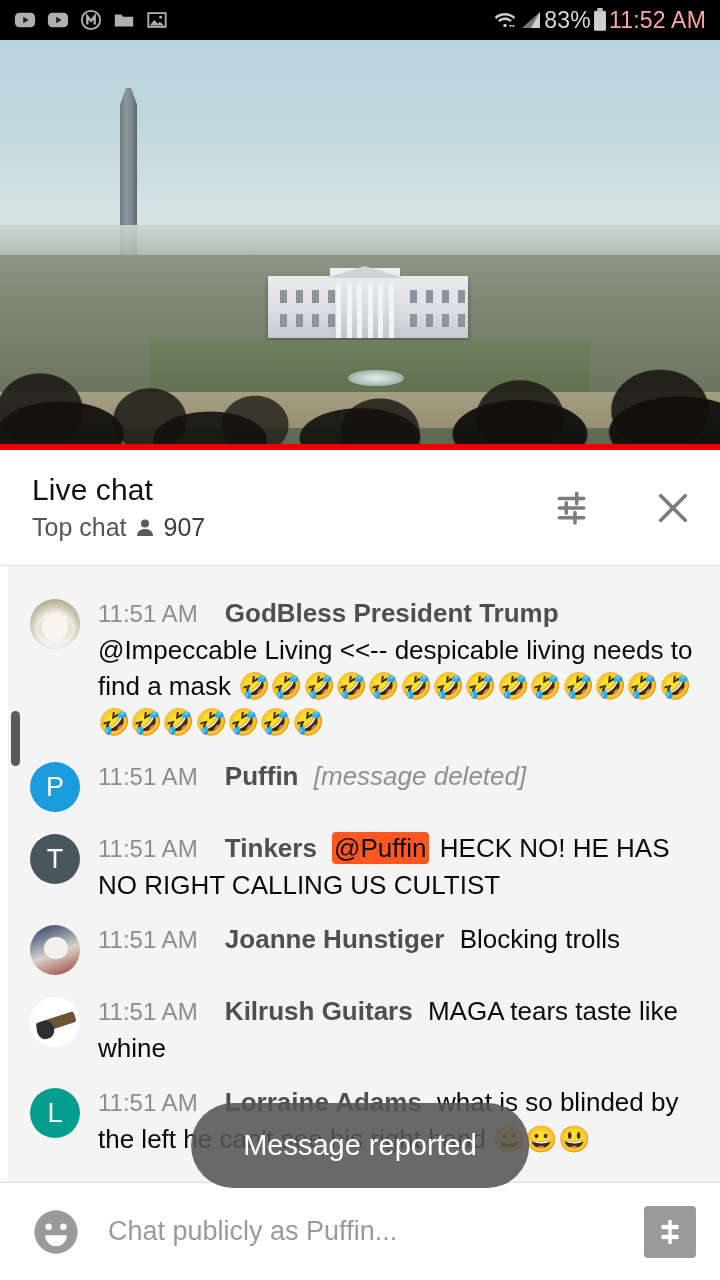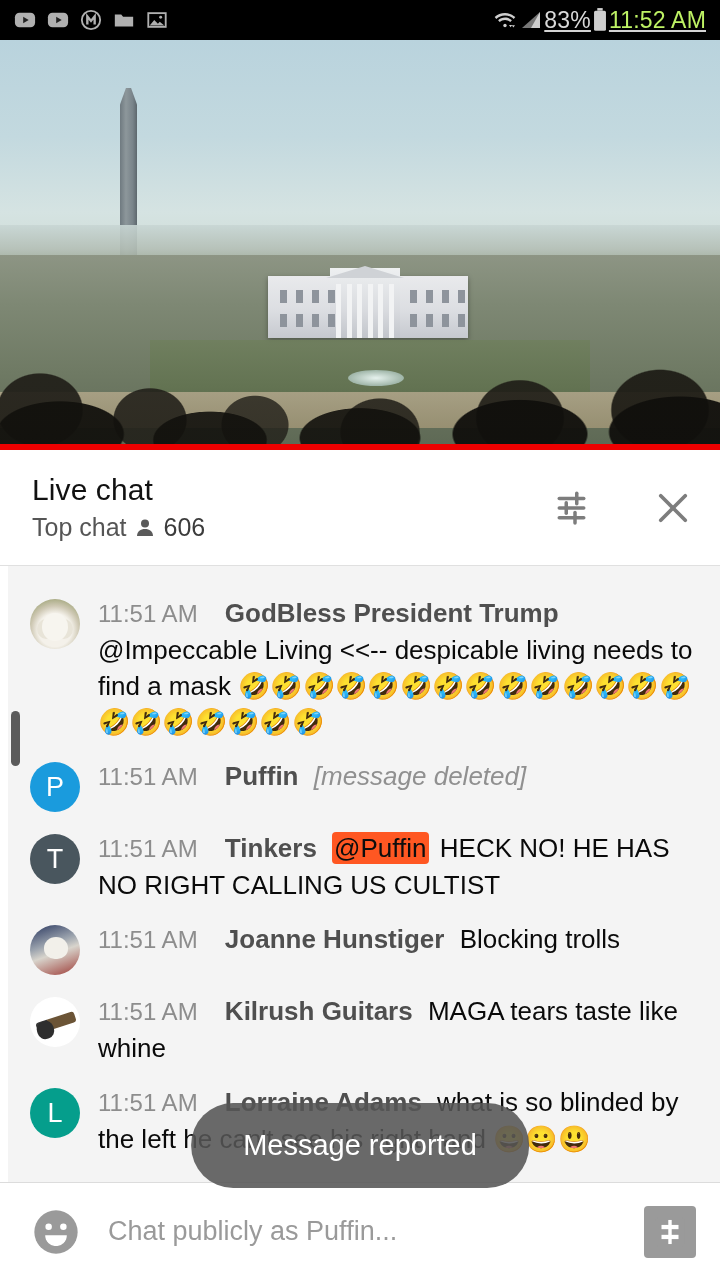--- a/index.html
+++ b/index.html
@@ -15,25 +15,25 @@
   .statusbar {
     height:40px; width:720px;
     background:#000000;
     display:flex; align-items:center;
     padding:0 14px;
     position:relative;
   }
   .sb-left { display:flex; align-items:center; gap:11px; }
   .sb-right {
     margin-left:auto; display:flex; align-items:center; 
-    color:#d4d4d4; font-size:23px; letter-spacing:.2px;text-decoration:underline;
+    color:#d4d4d4; font-size:23px; letter-spacing:.2px;
   }
   .sb-icon { width:22px; height:22px; display:block; }
   .sb-pct { font-size:23px; color:#d9d9d9; }
-  .sb-time { font-size:23px; color:#bef264; }
+  .sb-time { font-size:23px; color:#fca5a5; }
 
   
   .video {
     width:720px; height:410px;
     position:relative; overflow:hidden;
     background:#9db7c6;
   }
   .sky {
     position:absolute; left:0; top:0; width:720px; height:215px;
     background:linear-gradient(#b9d3dd 0%, #c3d9df 45%, #d5e3e2 80%, #cfdcd6 100%);
@@ -336,21 +336,21 @@
 <div class="chat-header">
   <div class="ch-titles">
     <div class="ch-title">Live chat</div>
     <div class="ch-sub">
       <span class="ch-subtext">Top chat</span>
       <span class="ch-viewers">
         <svg width="24" height="24" viewBox="0 0 24 24">
           <circle cx="12" cy="7.5" r="4" fill="#5a5a5a"></circle>
           <path d="M4 20c0-4.4 3.6-7 8-7s8 2.6 8 7z" fill="#5a5a5a"></path>
         </svg>
-        <span class="ch-count">606</span>
+        <span class="ch-count">907</span>
       </span>
     </div>
   </div>
   <div class="ch-actions">
     <div class="icon-btn">
       <svg width="42" height="42" viewBox="0 0 24 24">
         <g stroke="#7d7d7d" stroke-width="2" stroke-linecap="round">
           <line x1="3" y1="6.5" x2="17" y2="6.5"></line>
           <line x1="3" y1="12" x2="17" y2="12"></line>
           <line x1="3" y1="17.5" x2="17" y2="17.5"></line>

